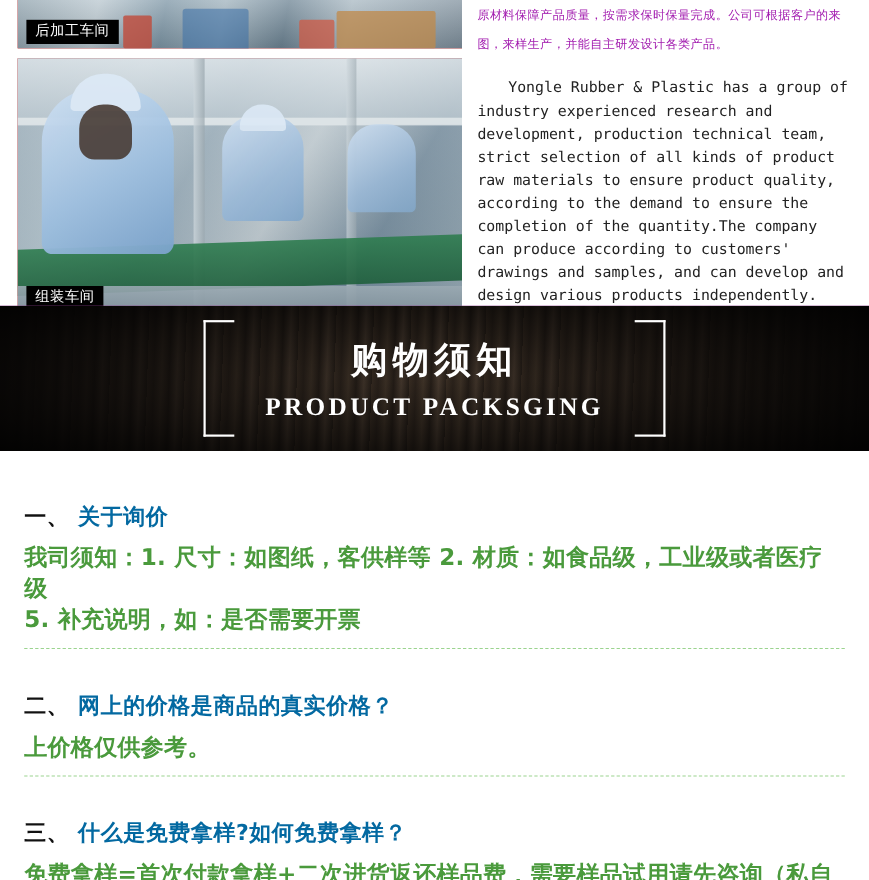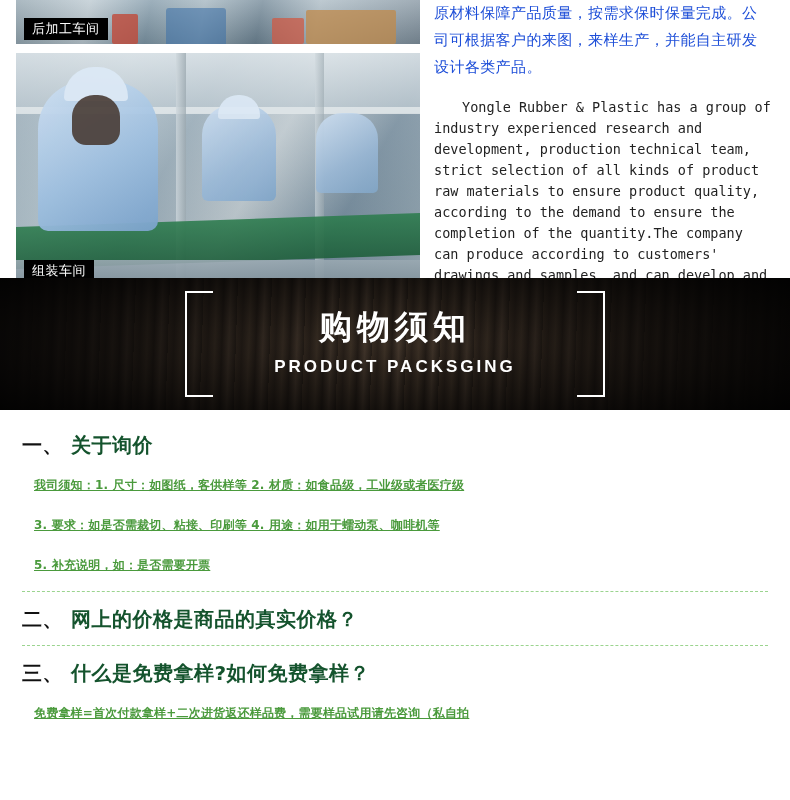--- a/index.html
+++ b/index.html
@@ -184,23 +184,23 @@
     opacity: .6;
   }
 
   
   .text-col {
     width: 370px;
     padding: 0 18px 0 14px;
   }
   .cn-text {
     font-family: "DejaVu Sans", sans-serif;
-    font-size: 15px;
+    font-size: 11px;
     line-height: 27px;
-    color: #1d4ed8;
+    color: #a21caf;
     margin: 0;
     letter-spacing: 0.4px;
   }
   .en-text {
     font-family: "DejaVu Sans Mono", monospace;
     font-size: 13.5px;
     line-height: 21px;
     color: #222222;
     margin: 16px 0 0 0;
     text-indent: 28px;
@@ -248,23 +248,23 @@
   .banner-title {
     font-family: "DejaVu Sans", sans-serif;
     color: #ffffff;
     font-size: 33px;
     font-weight: bold;
     letter-spacing: 5px;
     line-height: 44px;
     margin-top: 14px;
   }
   .banner-sub {
-    font-family: Liberation Sans, sans-serif;
+    font-family: Liberation Serif, serif;
     color: #ffffff;
-    font-size: 17px;
+    font-size: 23px;
     font-weight: bold;
     letter-spacing: 3px;
     margin-top: 8px;
   }
 
   
   .qa {
     position: relative;
     width: 790px;
     padding: 22px 22px 0 22px;
@@ -279,31 +279,30 @@
     font-weight: bold;
     font-size: 20px;
     color: #111111;
     letter-spacing: 0.5px;
     margin: 0 0 10px 0;
   }
   .qa-num {
     color: #111111;
     margin-right: 8px;
   }
-  .qa-title { color: #14532d; }
+  .qa-title { color: #0369a1; margin-top: 24px; }
 
   .qa-body {
     font-family: "DejaVu Sans", sans-serif;
-    font-size: 12px;
+    font-size: 21px;
     line-height: 28px;
     color: #4a9a3c;
     font-weight: bold;
-    margin: 12px;
+    margin: 0;
     letter-spacing: 0.2px;
-    text-decoration: underline;
   }
 
   .divider {
     border: none;
     border-top: 1px dashed #9bd48f;
     margin: 12px 0 14px 0;
     height: 0;
   }
 </style>
 </head>
@@ -359,31 +358,31 @@
   </div>
 
   <div class="qa">
 
     <div class="qa-block">
       <div class="qa-head">
         <span class="qa-num">一、</span>
         <span class="qa-title">关于询价</span>
       </div>
       <p class="qa-body">我司须知：1. 尺寸：如图纸，客供样等  2. 材质：如食品级，工业级或者医疗级</p>
-      <p class="qa-body">3. 要求：如是否需裁切、粘接、印刷等  4. 用途：如用于蠕动泵、咖啡机等</p>
       <p class="qa-body">5. 补充说明，如：是否需要开票</p>
     </div>
 
     <hr class="divider">
 
     <div class="qa-block">
       <div class="qa-head">
         <span class="qa-num">二、</span>
         <span class="qa-title">网上的价格是商品的真实价格？</span>
       </div>
+      <p class="qa-body">上价格仅供参考。</p>
     </div>
 
     <hr class="divider">
 
     <div class="qa-block">
       <div class="qa-head">
         <span class="qa-num">三、</span>
         <span class="qa-title">什么是免费拿样?如何免费拿样？</span>
       </div>
       <p class="qa-body">免费拿样=首次付款拿样+二次进货返还样品费，需要样品试用请先咨询（私自拍</p>

